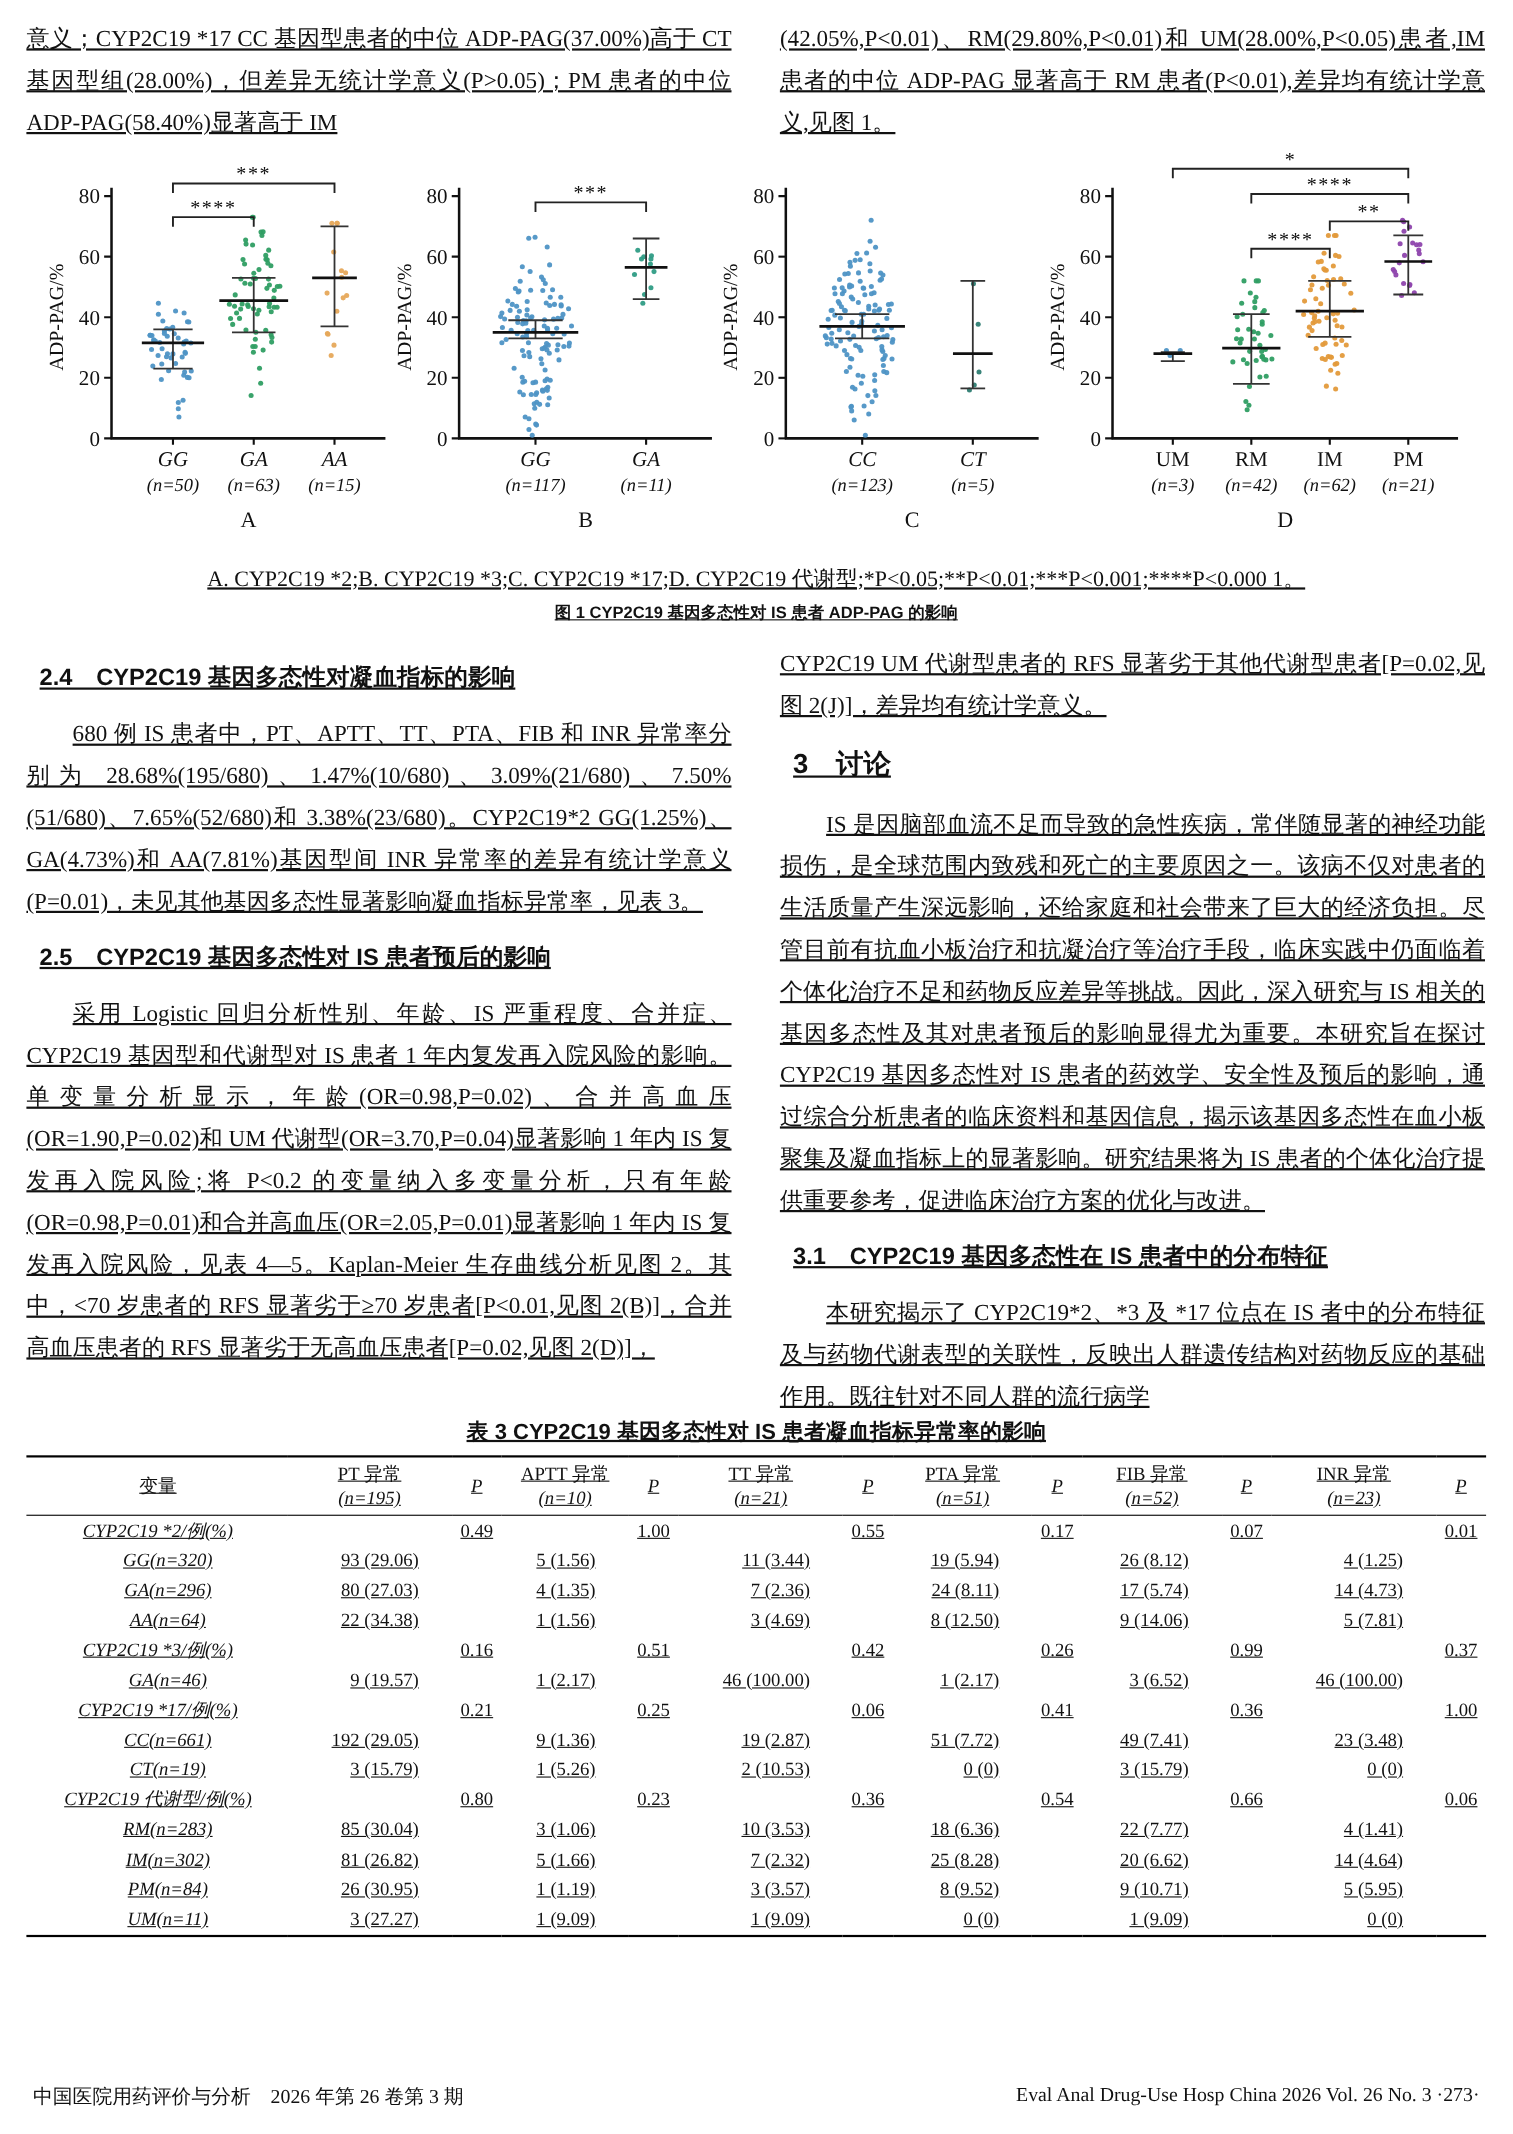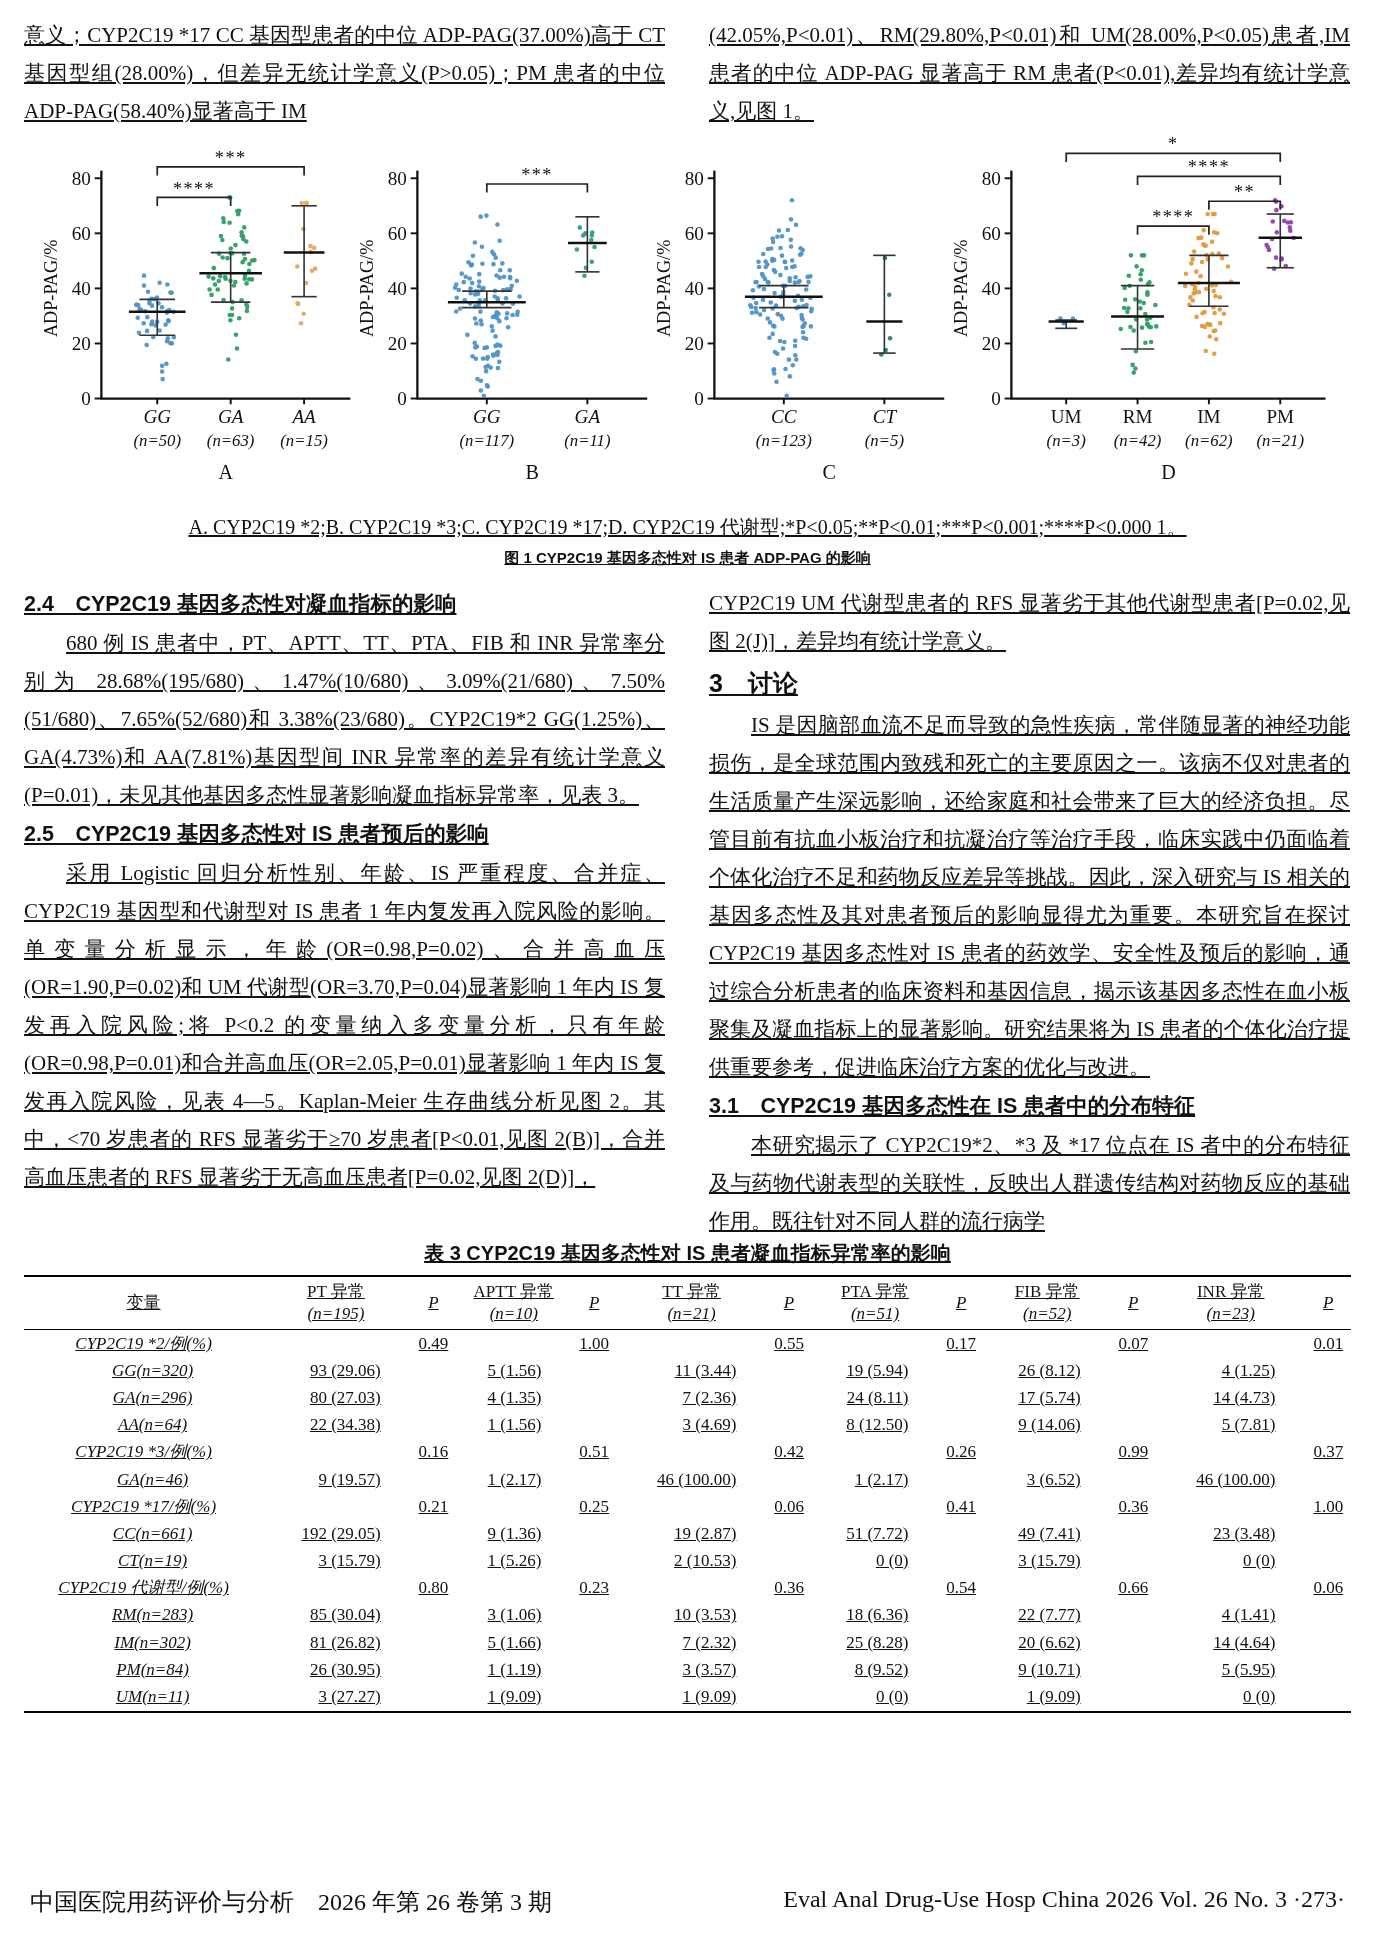--- a/index.html
+++ b/index.html
@@ -5,21 +5,21 @@
   html,body{margin:0;padding:0;background:#ffffff;}
   body{
     width:1375px;height:1940px;position:relative;overflow:hidden;
     font-family:"Liberation Serif","DejaVu Serif",serif;color:#111;
   }
   .page{padding:16px 24px 0 24px;text-decoration:underline;}
   .twocol{display:flex;gap:44px;}
   .col{width:641px;}
   .bodytext{font-size:21px;line-height:38px;text-align:justify;margin:0;}
   .indent{text-indent:2em;}
-  h3.sec{font-size:21.5px;line-height:40px;margin:0;font-weight:bold;
+  h3.sec{font-size:21.5px;line-height:40px;margin:12px;font-weight:bold;
     font-family:"Liberation Sans","DejaVu Sans",sans-serif;}
   
   .figwrap{margin-top:4px;}
   .panels{display:flex;justify-content:space-between;align-items:flex-end;padding:0 18px;}
   .figcaption{font-size:20px;line-height:30px;text-align:center;margin-top:6px;}
   .figtitle{font-size:15px;font-weight:bold;text-align:center;line-height:32px;
     font-family:"Liberation Sans","DejaVu Sans",sans-serif;margin-bottom:10px;}
   
   .tbl-title{font-size:20px;font-weight:bold;text-align:center;margin:0 0 8px 0;
     font-family:"Liberation Sans","DejaVu Sans",sans-serif;}
@@ -28,21 +28,21 @@
   table.t3 th{font-weight:normal;border-bottom:1.5px solid #000;padding:4px 2px;line-height:22px;}
   table.t3 td{padding:2.6px 2px;line-height:22px;white-space:nowrap;}
   table.t3 .lab{text-align:center;font-style:italic;padding-left:4px;}
   table.t3 .lab.ind{padding-left:22px;}
   table.t3 .val{text-align:right;padding-right:30px;}
   table.t3 .pv{text-align:center;}
   table.t3 th.pcol{font-style:italic;}
   table.t3 th .nsub{font-style:italic;}
   
   .footer{position:absolute;left:30px;right:30px;bottom:22px;display:flex;
-    justify-content:space-between;font-size:24px;}
+    justify-content:space-between;font-size:18px;}
 </style>
 </head>
 <body>
 
 <div class="page">
 
   <div class="twocol">
     <div class="col">
       <p class="bodytext">意义；CYP2C19 *17 CC 基因型患者的中位 ADP-PAG(37.00%)高于 CT 基因型组(28.00%)，但差异无统计学意义(P&gt;0.05)；PM 患者的中位 ADP-PAG(58.40%)显著高于 IM</p>
     </div>

